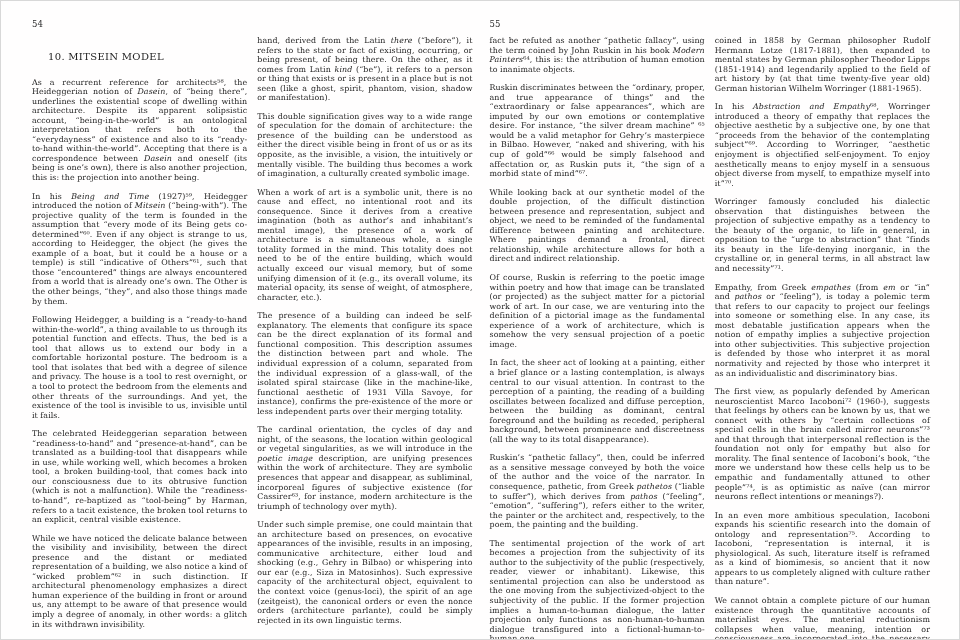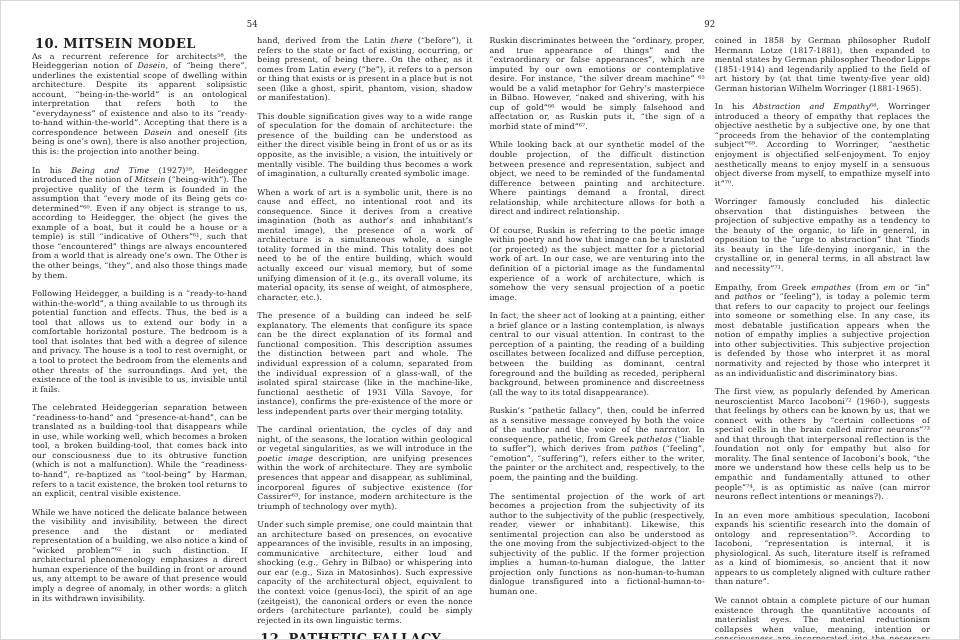--- a/index.html
+++ b/index.html
@@ -16,41 +16,41 @@
     overflow: hidden;
   }
   .spread {
     display: flex;
     gap: 17px;
     padding: 18px 29px 0 31px;
     box-sizing: border-box;
   }
   .page { flex: 1; min-width: 0; }
   .page-number {
-    text-align: center;
+    text-align: left;
     font-size: 8.5px;
     color: #2b2b2b;
     margin: 0 0 7px 0;
   }
   .cols { display: flex; gap: 10px; }
   .col {
     flex: 1; min-width: 0;
     text-align: justify;
     font-size: 7.9px;
     line-height: 9.55px;
     color: #1e1e1e;
     letter-spacing: 0.1px;
     word-spacing: -0.2px;
   }
   .col p { margin: 0 0 9px 0; }
   .col h3 {
-    font-size: 13px;
-    font-weight: bold;
+    font-size: 10px;
+    font-weight: normal;
     letter-spacing: 0.35px;
-    margin: 3px;
+    margin: 16px;
   }
   .col i { font-style: italic; }
 </style>
 </head>
 <body>
 
 <div class="sheet">
   <div class="spread">
 
     <div class="page">
@@ -58,35 +58,36 @@
       <div class="cols">
         <div class="col">
             <h3>10. MITSEIN MODEL</h3>
             <p>As a recurrent reference for architects⁵⁸, the Heideggerian notion of <i>Dasein</i>, of “being there”, underlines the existential scope of dwelling within architecture. Despite its apparent solipsistic account, “being-in-the-world” is an ontological interpretation that refers both to the “everydayness” of existence and also to its “ready-to-hand within-the-world”. Accepting that there is a correspondence between <i>Dasein</i> and oneself (its being is one’s own), there is also another projection, this is: the projection into another being.</p>
             <p>In his <i>Being and Time</i> (1927)⁵⁹, Heidegger introduced the notion of <i>Mitsein</i> (“being-with”). The projective quality of the term is founded in the assumption that “every mode of its Being gets co-determined”⁶⁰. Even if any object is strange to us, according to Heidegger, the object (he gives the example of a boat, but it could be a house or a temple) is still “indicative of Others”⁶¹, such that those “encountered” things are always encountered from a world that is already one’s own. The Other is the other beings, “they”, and also those things made by them.</p>
             <p>Following Heidegger, a building is a “ready-to-hand within-the-world”, a thing available to us through its potential function and effects. Thus, the bed is a tool that allows us to extend our body in a comfortable horizontal posture. The bedroom is a tool that isolates that bed with a degree of silence and privacy. The house is a tool to rest overnight, or a tool to protect the bedroom from the elements and other threats of the surroundings. And yet, the existence of the tool is invisible to us, invisible until it fails.</p>
             <p>The celebrated Heideggerian separation between “readiness-to-hand” and “presence-at-hand”, can be translated as a building-tool that disappears while in use, while working well, which becomes a broken tool, a broken building-tool, that comes back into our consciousness due to its obtrusive function (which is not a malfunction). While the “readiness-to-hand”, re-baptized as “tool-being” by Harman, refers to a tacit existence, the broken tool returns to an explicit, central visible existence.</p>
             <p>While we have noticed the delicate balance between the visibility and invisibility, between the direct presence and the distant or mediated representation of a building, we also notice a kind of “wicked problem”⁶² in such distinction. If architectural phenomenology emphasizes a direct human experience of the building in front or around us, any attempt to be aware of that presence would imply a degree of anomaly, in other words: a glitch in its withdrawn invisibility.</p>
           </div>
         <div class="col">
-            <p>hand, derived from the Latin <i>there</i> (“before”), it refers to the state or fact of existing, occurring, or being present, of being there. On the other, as it comes from Latin <i>every</i> (“be”), it refers to a person or thing that exists or is present in a place but is not seen (like a ghost, spirit, phantom, vision, shadow or manifestation).</p>
+            <p>hand, derived from the Latin <i>there</i> (“before”), it refers to the state or fact of existing, occurring, or being present, of being there. On the other, as it comes from Latin <i>kind</i> (“be”), it refers to a person or thing that exists or is present in a place but is not seen (like a ghost, spirit, phantom, vision, shadow or manifestation).</p>
             <p>This double signification gives way to a wide range of speculation for the domain of architecture: the presence of the building can be understood as either the direct visible being in front of us or as its opposite, as the invisible, a vision, the intuitively or mentally visible. The building thus becomes a work of imagination, a culturally created symbolic image.</p>
             <p>When a work of art is a symbolic unit, there is no cause and effect, no intentional root and its consequence. Since it derives from a creative imagination (both as author’s and inhabitant’s mental image), the presence of a work of architecture is a simultaneous whole, a single totality formed in the mind. This totality does not need to be of the entire building, which would actually exceed our visual memory, but of some unifying dimension of it (e.g., its overall volume, its material opacity, its sense of weight, of atmosphere, character, etc.).</p>
             <p>The presence of a building can indeed be self-explanatory. The elements that configure its space can be the direct explanation of its formal and functional composition. This description assumes the distinction between part and whole. The individual expression of a column, separated from the individual expression of a glass-wall, of the isolated spiral staircase (like in the machine-like, functional aesthetic of 1931 Villa Savoye, for instance), confirms the pre-existence of the more or less independent parts over their merging totality.</p>
             <p>The cardinal orientation, the cycles of day and night, of the seasons, the location within geological or vegetal singularities, as we will introduce in the <i>poetic image</i> description, are unifying presences within the work of architecture. They are symbolic presences that appear and disappear, as subliminal, incorporeal figures of subjective existence (for Cassirer⁶³, for instance, modern architecture is the triumph of technology over myth).</p>
             <p>Under such simple premise, one could maintain that an architecture based on presences, on evocative appearances of the invisible, results in an imposing, communicative architecture, either loud and shocking (e.g., Gehry in Bilbao) or whispering into our ear (e.g., Siza in Matosinhos). Such expressive capacity of the architectural object, equivalent to the context voice (genus-loci), the spirit of an age (zeitgeist), the canonical orders or even the nonce orders (architecture parlante), could be simply rejected in its own linguistic terms.</p>
             <h3>12. PATHETIC FALLACY</h3>
           </div>
       </div>
     </div>
 
     <div class="page">
-      <div class="page-number">92</div>
+      <div class="page-number">55</div>
       <div class="cols">
         <div class="col">
+            <p>fact be refuted as another “pathetic fallacy”, using the term coined by John Ruskin in his book <i>Modern Painters</i>⁶⁴, this is: the attribution of human emotion to inanimate objects.</p>
             <p>Ruskin discriminates between the “ordinary, proper, and true appearance of things” and the “extraordinary or false appearances”, which are imputed by our own emotions or contemplative desire. For instance, “the silver dream machine” ⁶⁵ would be a valid metaphor for Gehry’s masterpiece in Bilbao. However, “naked and shivering, with his cup of gold”⁶⁶ would be simply falsehood and affectation or, as Ruskin puts it, “the sign of a morbid state of mind”⁶⁷.</p>
             <p>While looking back at our synthetic model of the double projection, of the difficult distinction between presence and representation, subject and object, we need to be reminded of the fundamental difference between painting and architecture. Where paintings demand a frontal, direct relationship, while architecture allows for both a direct and indirect relationship.</p>
             <p>Of course, Ruskin is referring to the poetic image within poetry and how that image can be translated (or projected) as the subject matter for a pictorial work of art. In our case, we are venturing into the definition of a pictorial image as the fundamental experience of a work of architecture, which is somehow the very sensual projection of a poetic image.</p>
             <p>In fact, the sheer act of looking at a painting, either a brief glance or a lasting contemplation, is always central to our visual attention. In contrast to the perception of a painting, the reading of a building oscillates between focalized and diffuse perception, between the building as dominant, central foreground and the building as receded, peripheral background, between prominence and discreetness (all the way to its total disappearance).</p>
             <p>Ruskin’s “pathetic fallacy”, then, could be inferred as a sensitive message conveyed by both the voice of the author and the voice of the narrator. In consequence, pathetic, from Greek <i>pathetos</i> (“liable to suffer”), which derives from <i>pathos</i> (“feeling”, “emotion”, “suffering”), refers either to the writer, the painter or the architect and, respectively, to the poem, the painting and the building.</p>
             <p>The sentimental projection of the work of art becomes a projection from the subjectivity of its author to the subjectivity of the public (respectively, reader, viewer or inhabitant). Likewise, this sentimental projection can also be understood as the one moving from the subjectivized-object to the subjectivity of the public. If the former projection implies a human-to-human dialogue, the latter projection only functions as non-human-to-human dialogue transfigured into a fictional-human-to-human one.</p>
           </div>
         <div class="col">
             <p>coined in 1858 by German philosopher Rudolf Hermann Lotze (1817-1881), then expanded to mental states by German philosopher Theodor Lipps (1851-1914) and legendarily applied to the field of art history by (at that time twenty-five year old) German historian Wilhelm Worringer (1881-1965).</p>
             <p>In his <i>Abstraction and Empathy</i>⁶⁸, Worringer introduced a theory of empathy that replaces the objective aesthetic by a subjective one, by one that “proceeds from the behavior of the contemplating subject”⁶⁹. According to Worringer, “aesthetic enjoyment is objectified self-enjoyment. To enjoy aesthetically means to enjoy myself in a sensuous object diverse from myself, to empathize myself into it”⁷⁰.</p>

